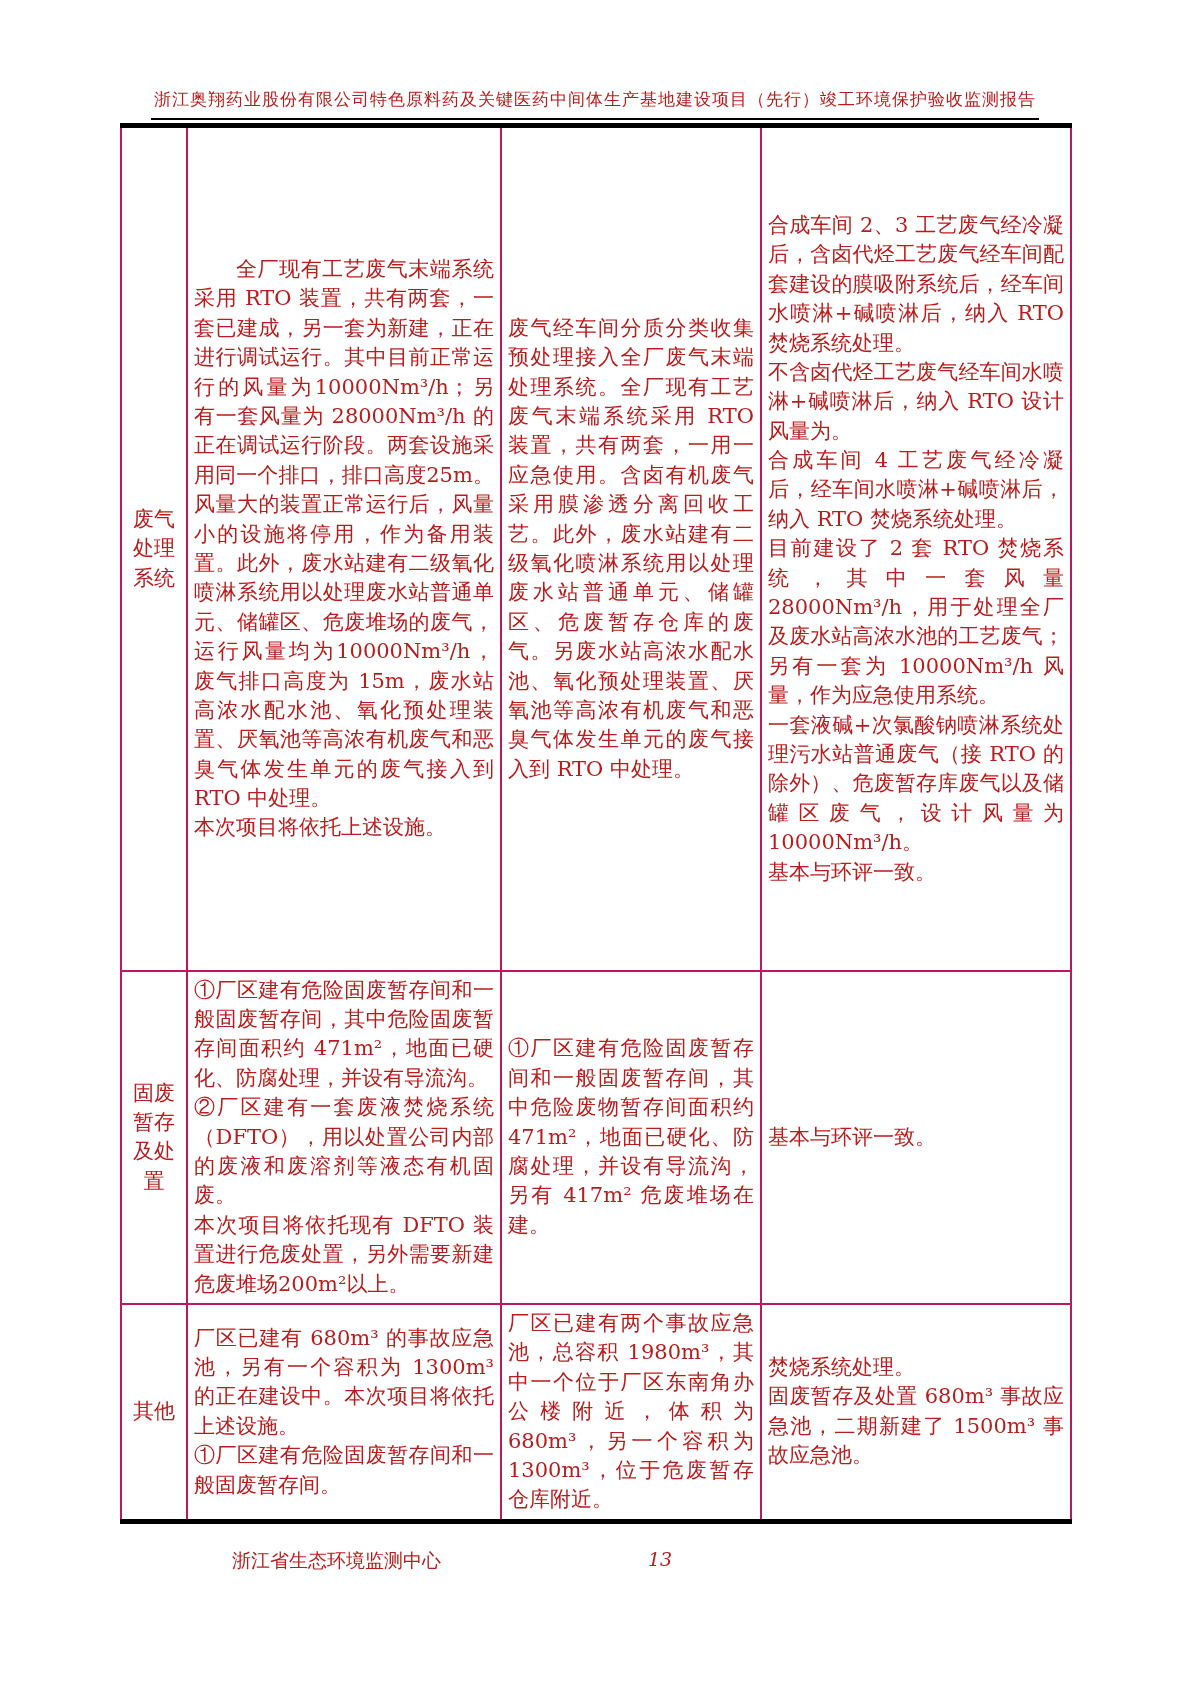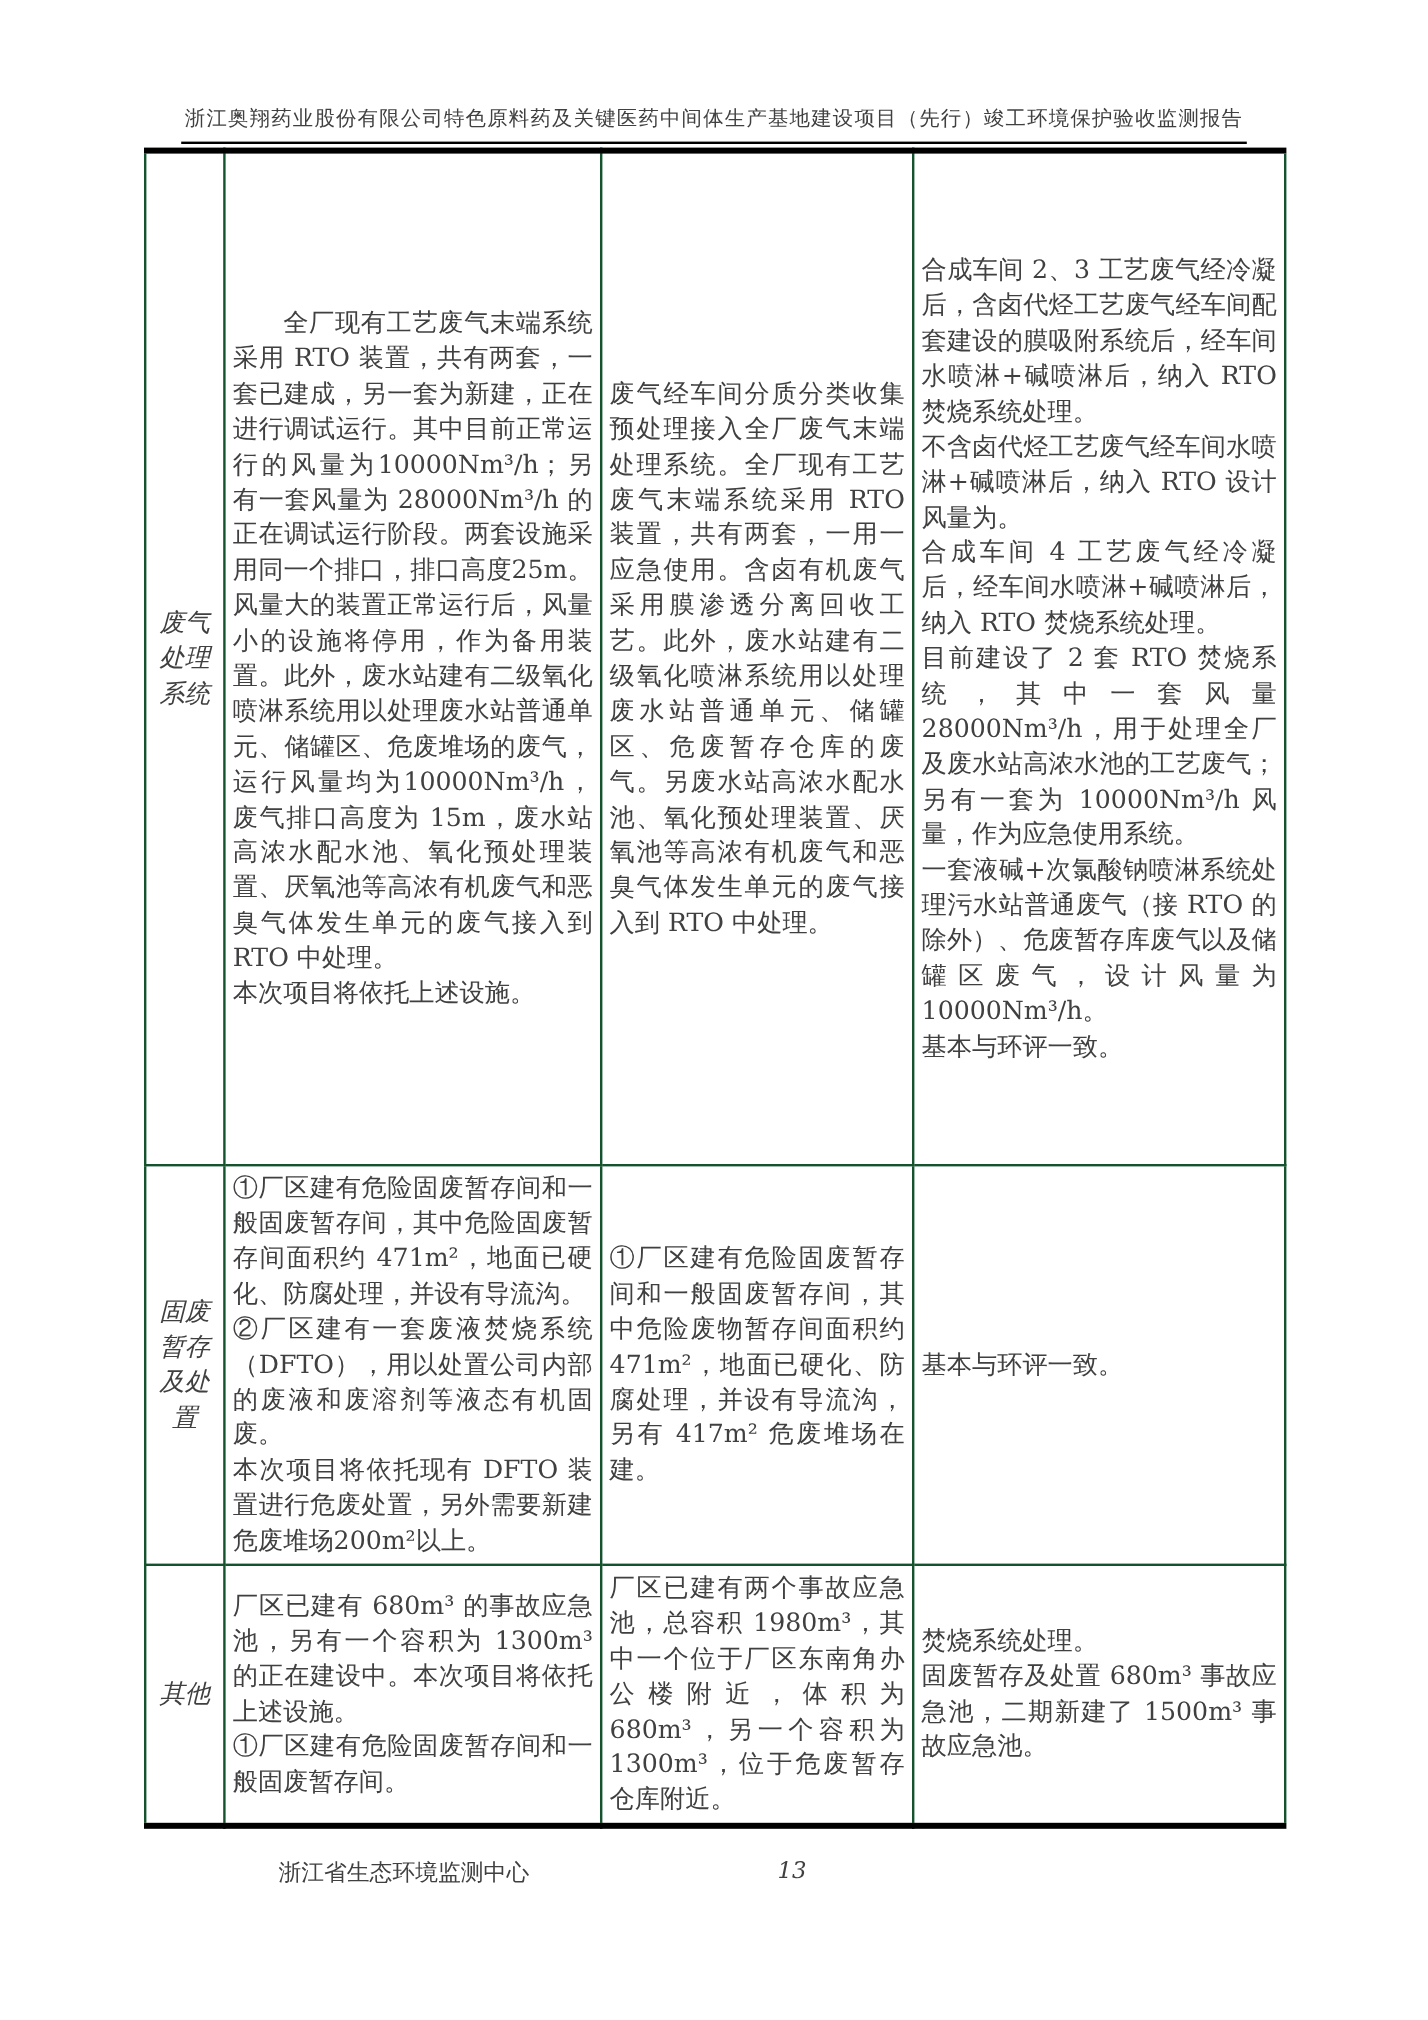--- a/index.html
+++ b/index.html
@@ -1,21 +1,21 @@
 <!DOCTYPE html>
 <html lang="zh"><head>
 <meta charset="utf-8">
 <style>
   html, body { margin: 0; padding: 0; background: #ffffff; }
   .page {
     position: relative;
     width: 1190px;
     height: 1683px;
     background: #ffffff;
-    color: #404040;
+    color: #b91c1c;
     font-family: "DejaVu Serif", "Liberation Serif", serif;
     overflow: hidden;
   }
   
   .doc-header {
     width: 888px;
     margin: 86px auto 0 auto;
     text-align: center;
     font-size: 17px;
     line-height: 1.6;
@@ -29,36 +29,35 @@
     border-collapse: collapse;
     width: 950px;
     margin: 3px 0 0 120px;
     border-top: 5px solid #000000;
     border-bottom: 5px solid #000000;
     font-size: 21px;
     line-height: 1.4;
   }
   table.compare-table th,
   table.compare-table td {
-    border: 2px solid #14532d;
+    border: 2px solid #be185d;
     vertical-align: middle;
     padding: 4px 6px;
     box-sizing: border-box;
   }
   col.c-label { width: 66px; }
   col.c-one   { width: 314px; }
   col.c-two   { width: 260px; }
   col.c-three { width: 310px; }
   tr.r-gas   { height: 845px; }
   tr.r-solid { height: 306px; }
   tr.r-other { height: 188px; }
   th.row-label {
     font-weight: normal;
     padding: 4px 2px;
-    font-style: italic;
   }
   td.cell { text-align: justify; }
   td.cell p { margin: 0; }
   p.indent { text-indent: 2em; }
   
   .doc-footer { position: absolute; top: 1548px; left: 0; width: 100%; font-size: 19px; }
   .footer-org  { position: absolute; left: 232px; top: 0; }
   .footer-page { position: absolute; left: 648px; top: 0; font-style: italic; }
 </style>
 </head>

